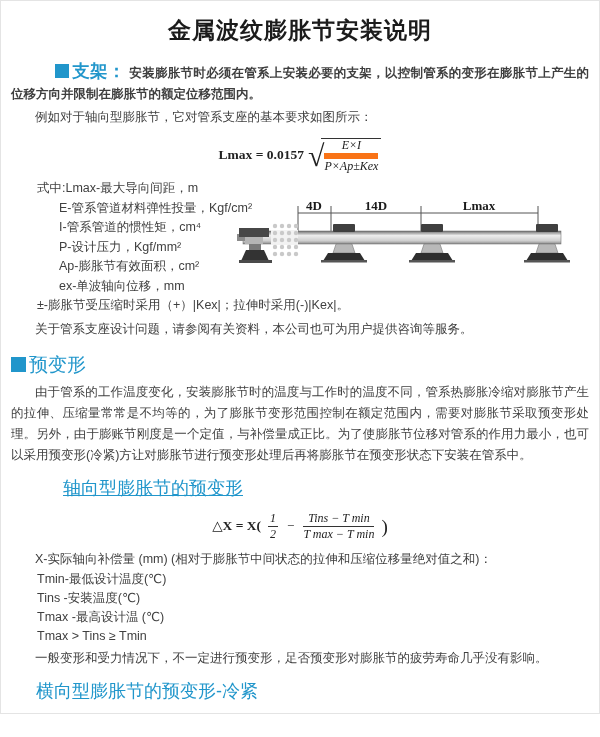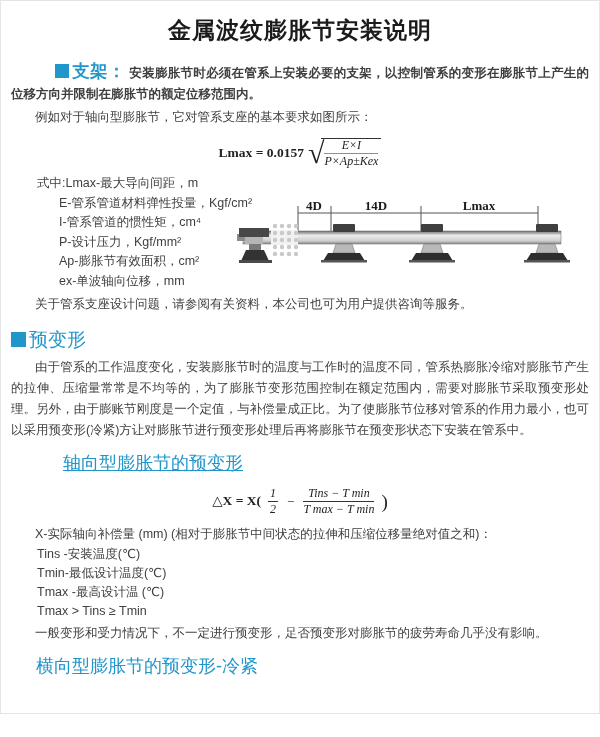--- a/index.html
+++ b/index.html
@@ -23,21 +23,21 @@
   .formula { text-align:center; font-family:"Liberation Serif","DejaVu Serif",serif;
     color:#222; }
   .f-lhs, .f-rhs { font-weight:bold; font-size:13.5px; }
   .frac { display:inline-block; vertical-align:middle; text-align:center;
     font-style:italic; font-size:12px; line-height:13px; padding:0 3px; }
   .frac .num { display:block; border-bottom:1px solid #333; padding:0 2px 1px; }
   .frac .den { display:block; padding-top:1px; }
   .radical { font-size:30px; font-weight:400; vertical-align:middle; line-height:26px;
     margin-right:-3px; }
   .root-body { display:inline-block; border-top:1.4px solid #333; vertical-align:middle; }
-  .root-body .frac .num { border-bottom:1px solid #f97316; }
+  .root-body .frac .num { border-bottom:6px solid #f97316; }
   .paren { font-size:19px; vertical-align:middle; font-weight:400; }
   .f1 { margin:10px 0 6px; }
   .f2 { margin:12px 0 8px; }
   .op { vertical-align:middle; font-size:13px; padding:0 2px; }
 
   
   .defs { font-size:12.5px; line-height:19.5px; margin-top:4px; }
   .defs > div { padding-left:48px; }
   .defs > div.flush { padding-left:26px; }
   .note-line { text-indent:24px; margin-top:3px; }
@@ -75,20 +75,21 @@
     <span class="radical">√</span><span class="root-body"><span class="frac"><span class="num">E×I</span><span class="den">P×Ap±Kex</span></span></span>
   </div>
 
   <div class="defs">
     <div class="flush">式中:Lmax-最大导向间距，m</div>
     <div>E-管系管道材料弹性投量，Kgf/cm²</div>
     <div>I-管系管道的惯性矩，cm⁴</div>
     <div>P-设计压力，Kgf/mm²</div>
     <div>Ap-膨胀节有效面积，cm²</div>
     <div>ex-单波轴向位移，mm</div>
+    <div class="flush">±-膨胀节受压缩时采用（+）|Kex|；拉伸时采用(-)|Kex|。</div>
   </div>
   <p class="para note-line">关于管系支座设计问题，请参阅有关资料，本公司也可为用户提供咨询等服务。</p>
 
   <div class="diagram">
     <svg width="336" height="94" viewBox="0 0 336 94">
       <defs>
         <linearGradient id="pipeGrad" x1="0" y1="0" x2="0" y2="1">
           <stop offset="0" stop-color="#6f6f6f"></stop>
           <stop offset="0.35" stop-color="#ededed"></stop>
           <stop offset="0.75" stop-color="#cfcfcf"></stop>
@@ -171,22 +172,22 @@
   <div class="formula f2">
     <span class="f-lhs">△X = X(</span>
     <span class="frac"><span class="num">1</span><span class="den">2</span></span>
     <span class="op">−</span>
     <span class="frac"><span class="num">Tins − T min</span><span class="den">T max − T min</span></span>
     <span class="paren">)</span>
   </div>
 
   <p class="para indent2">X-实际轴向补偿量 (mm) (相对于膨胀节中间状态的拉伸和压缩位移量绝对值之和)：</p>
   <div class="temps">
+    <div>Tmin-最低设计温度(℃)</div>
     <div>Tins -安装温度(℃)</div>
-    <div>Tmin-最低设计温度(℃)</div>
     <div>Tmax -最高设计温 (℃)</div>
     <div>Tmax &gt; Tins ≥ Tmin</div>
   </div>
   <p class="para indent2">一般变形和受力情况下，不一定进行预变形，足否预变形对膨胀节的疲劳寿命几乎没有影响。</p>
 
   <div class="sub-title lat">横向型膨胀节的预变形-冷紧</div>
 
 </div>
 
 </body></html>

